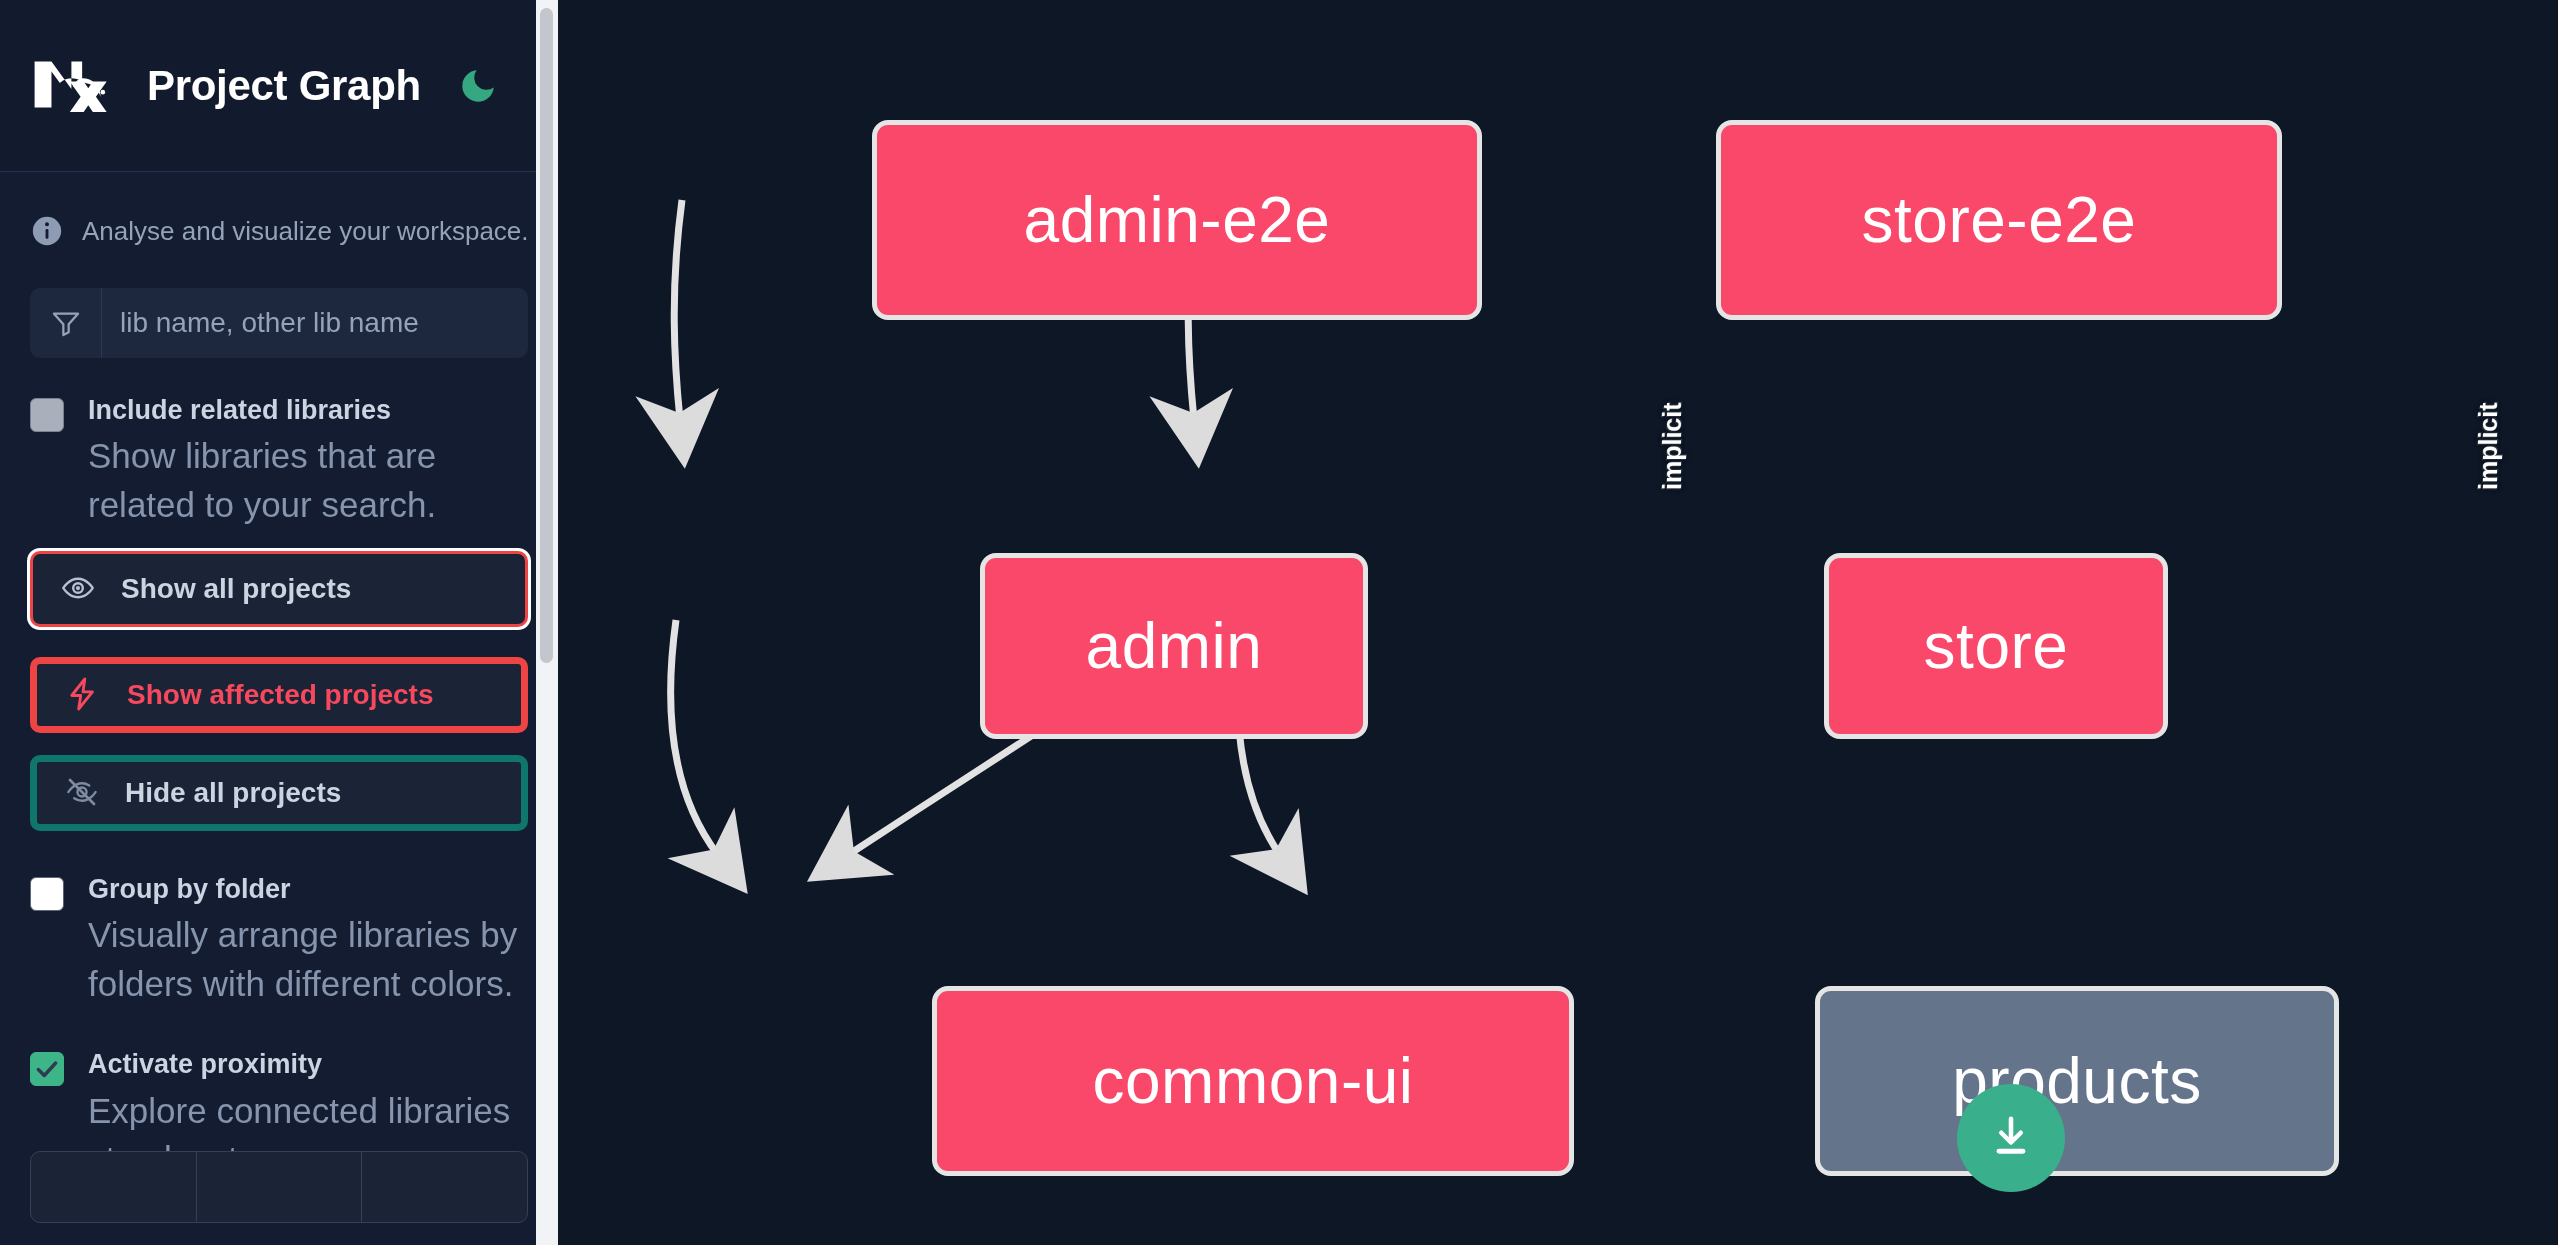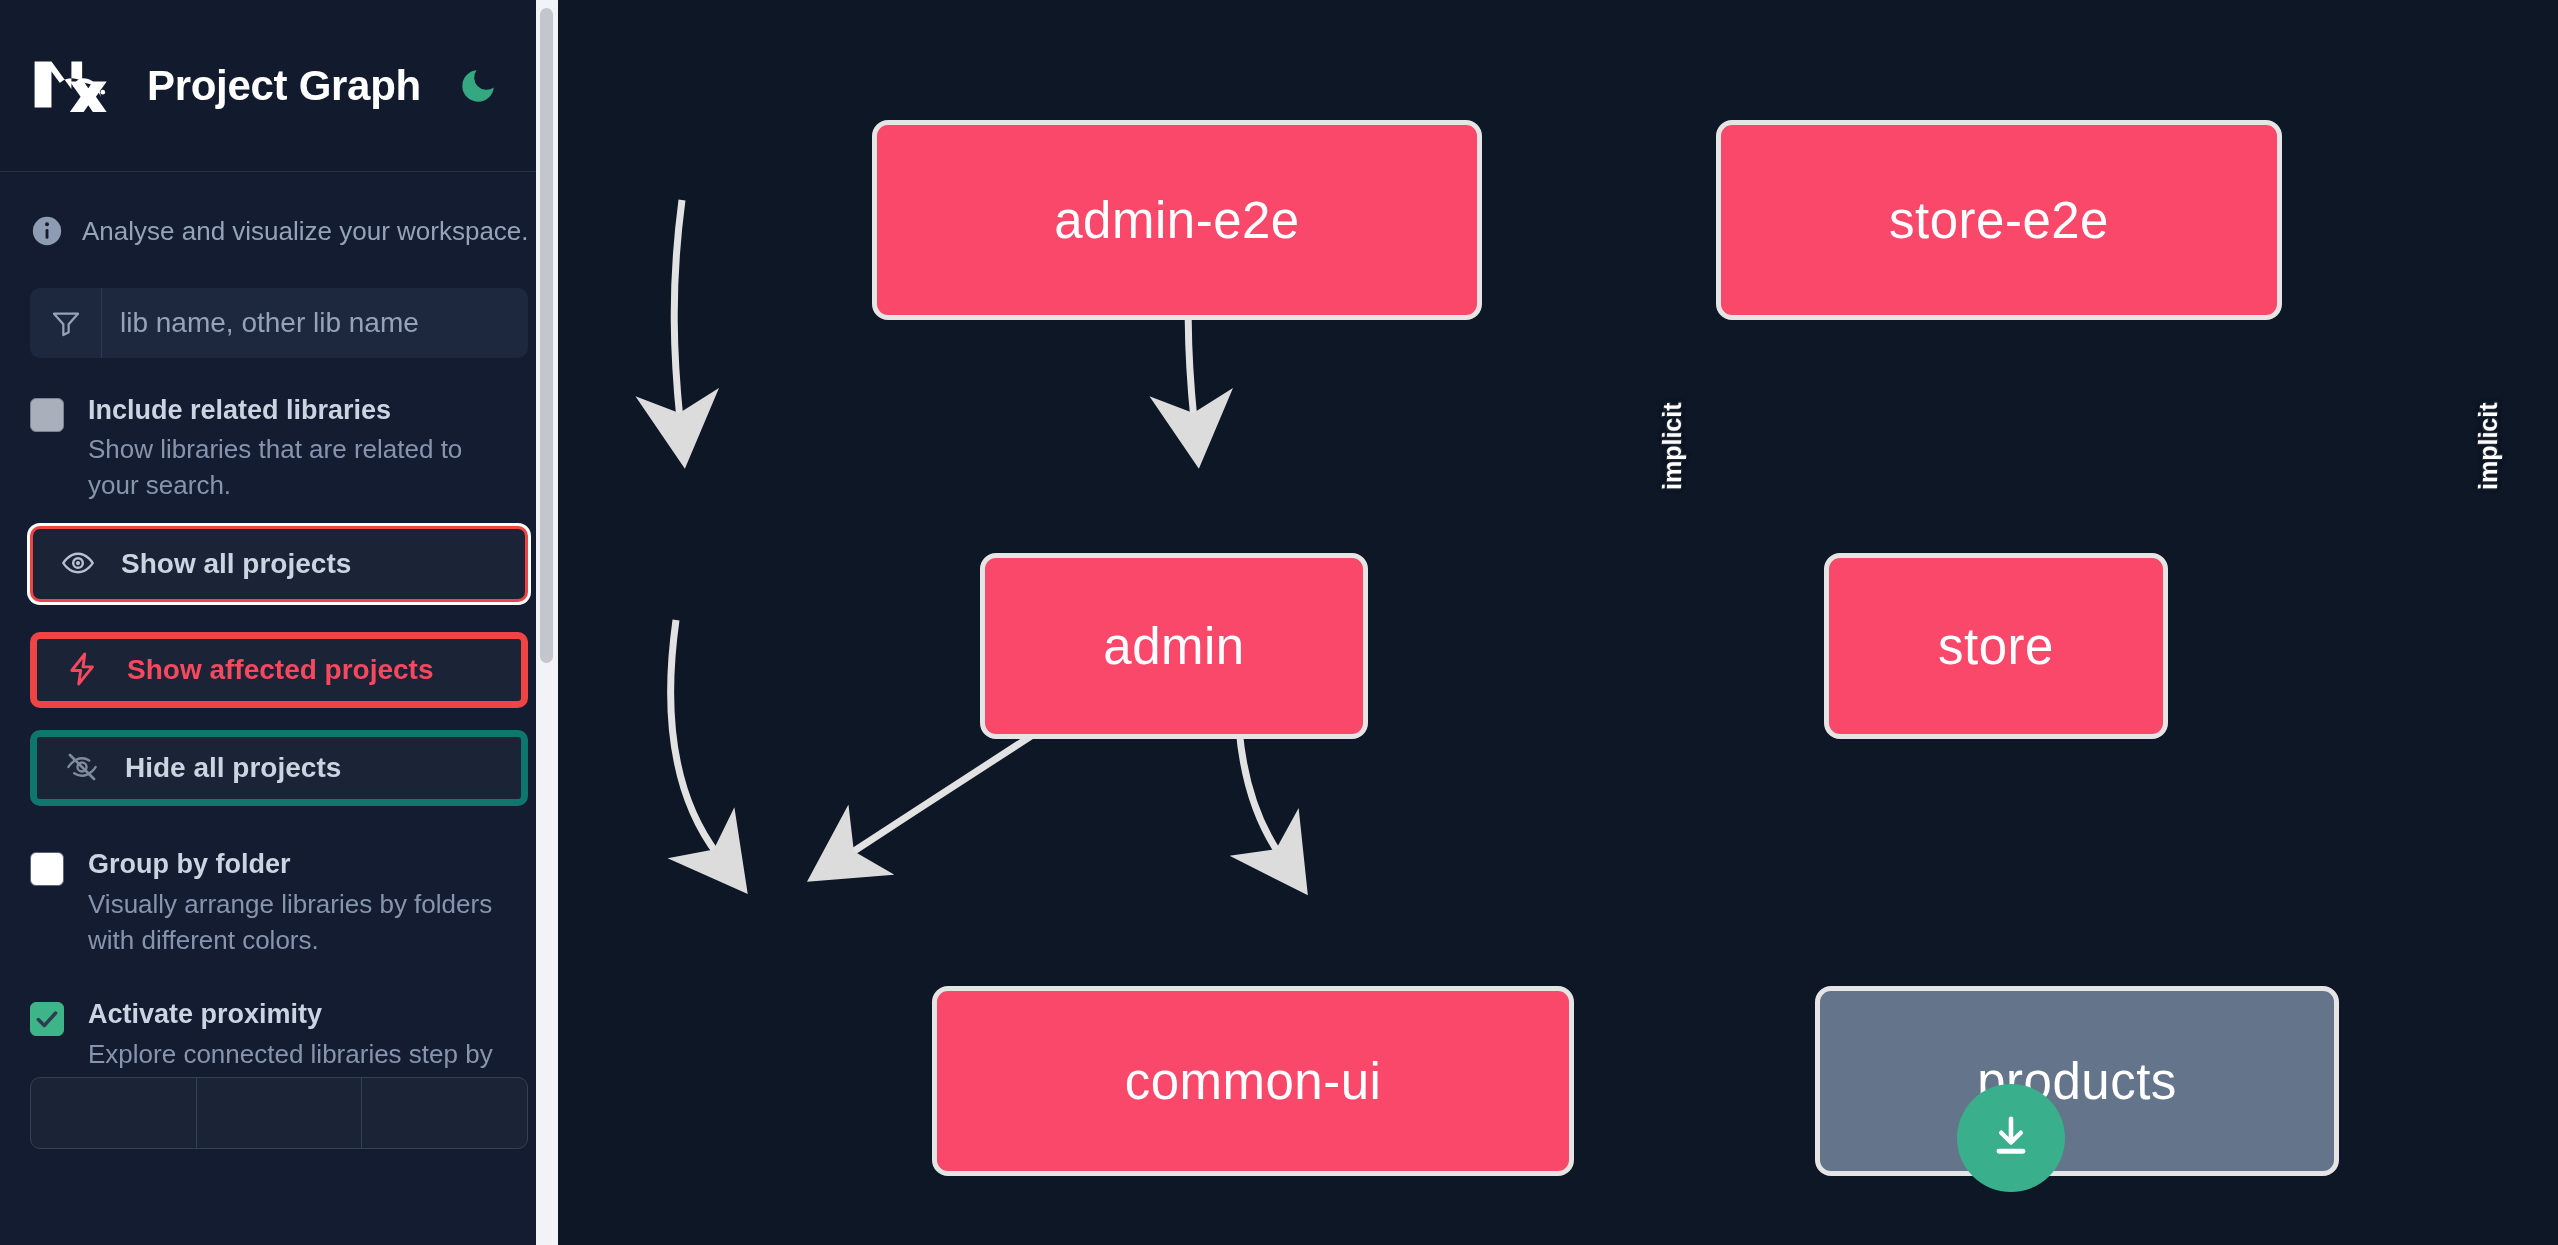--- a/index.html
+++ b/index.html
@@ -83,21 +83,21 @@
   }
   .cb.disabled { background: #a9afbb; border-color: #7b8293; }
   .cb.checked { background: #3eb489; border-color: #3eb489; }
   .cb .tick { display: none; }
   .cb.checked .tick { display: block; }
   .opt-text { margin-left: 24px; }
   .opt-label {
     color: #cbd5e1; font-size: 27px; font-weight: 700; line-height: 1.35;
   }
   .opt-desc {
-    color: #8695ad; font-size: 26px; line-height: 1.38; margin-top: 4px;
+    color: #8695ad; font-size: 35px; line-height: 1.38; margin-top: 4px;
     max-width: 430px;
   }
 
   .act-btn {
     margin-top: 22px; height: 76px; width: 100%;
     display: flex; align-items: center;
     padding-left: 28px;
     background: #1b2436;
     border: 7px solid #0f766e;
     border-radius: 10px;
@@ -142,21 +142,21 @@
     position: relative; flex: 1; height: 1245px;
     background: #0e1726; overflow: hidden;
   }
   #graph-svg { position: absolute; top: 0; left: 0; }
   .node {
     position: absolute;
     border-radius: 16px;
     border: 5px solid #e5e5e5;
     display: flex; align-items: center; justify-content: center;
     color: #ffffff;
-    font-size: 51px;
+    font-size: 64px;
     letter-spacing: 0.5px;
     cursor: pointer;
     font-weight: 400;
   }
   .node.affected { background: #f9486a; }
   .node.neutral  { background: #64748b; }
 
   .edge-label {
     position: absolute;
     color: #ffffff; font-size: 25px; font-weight: 700;

